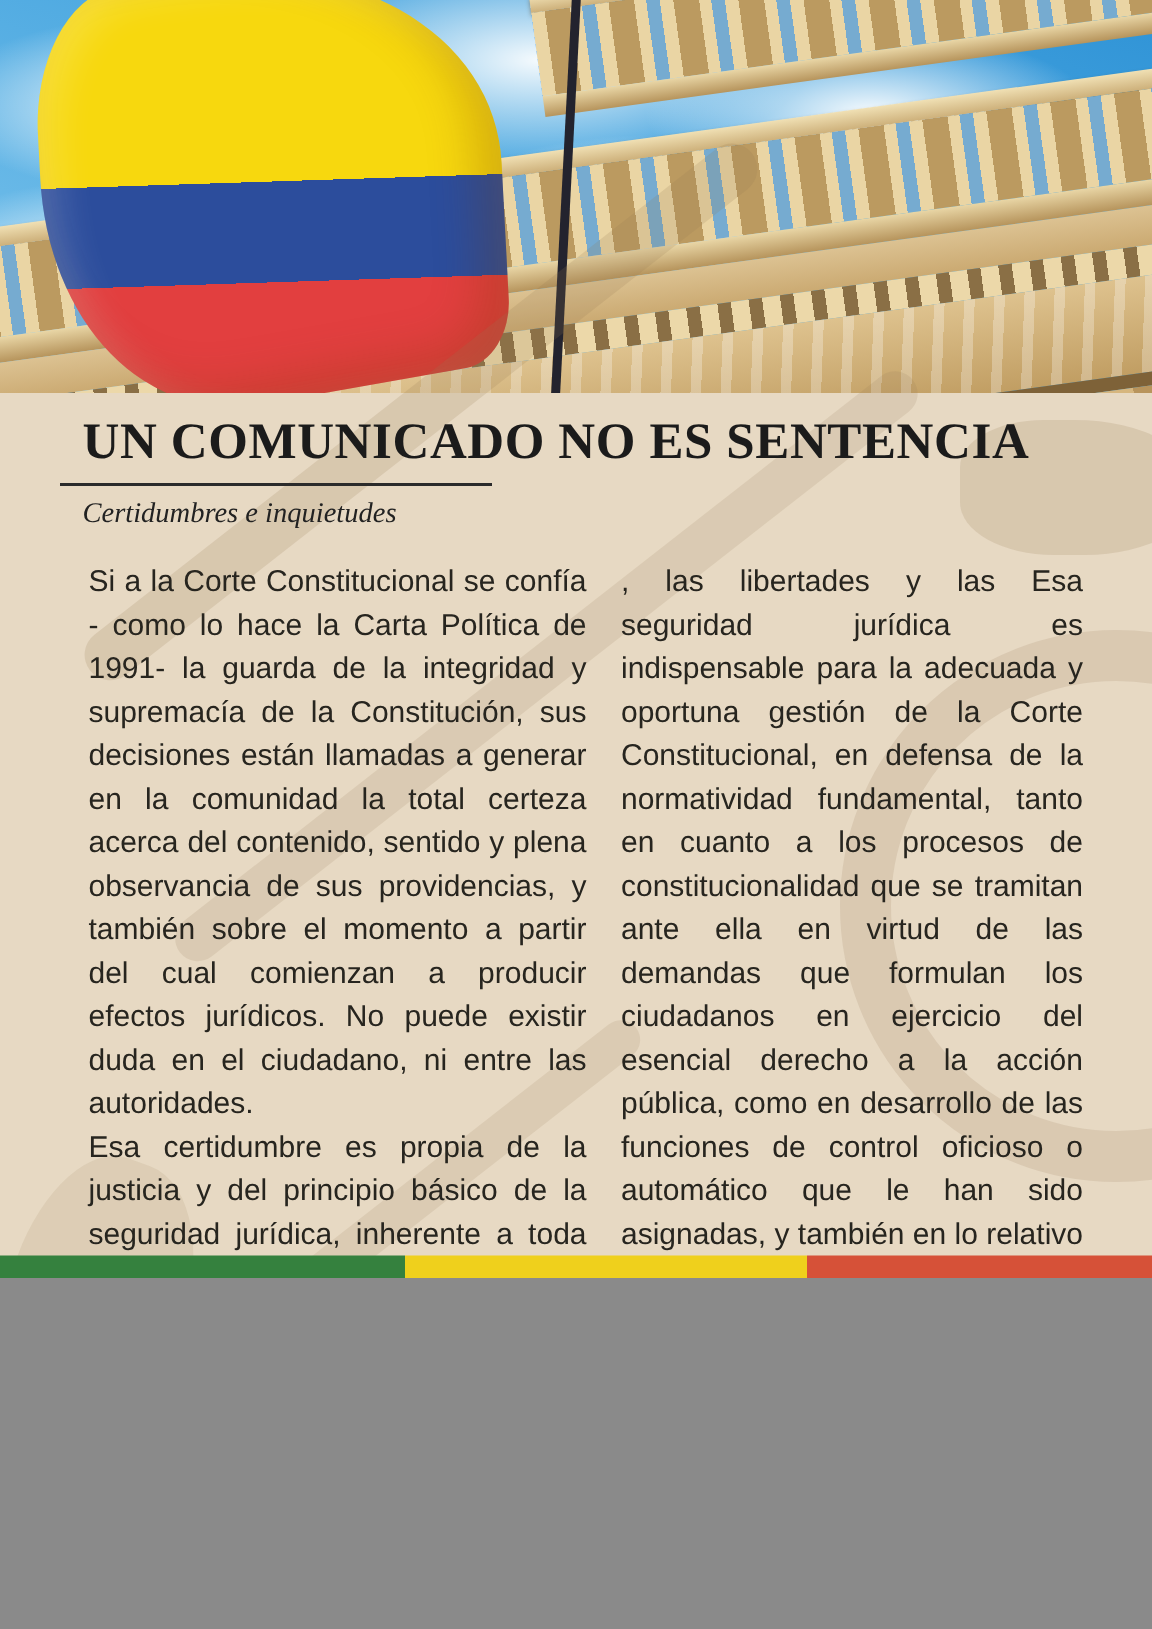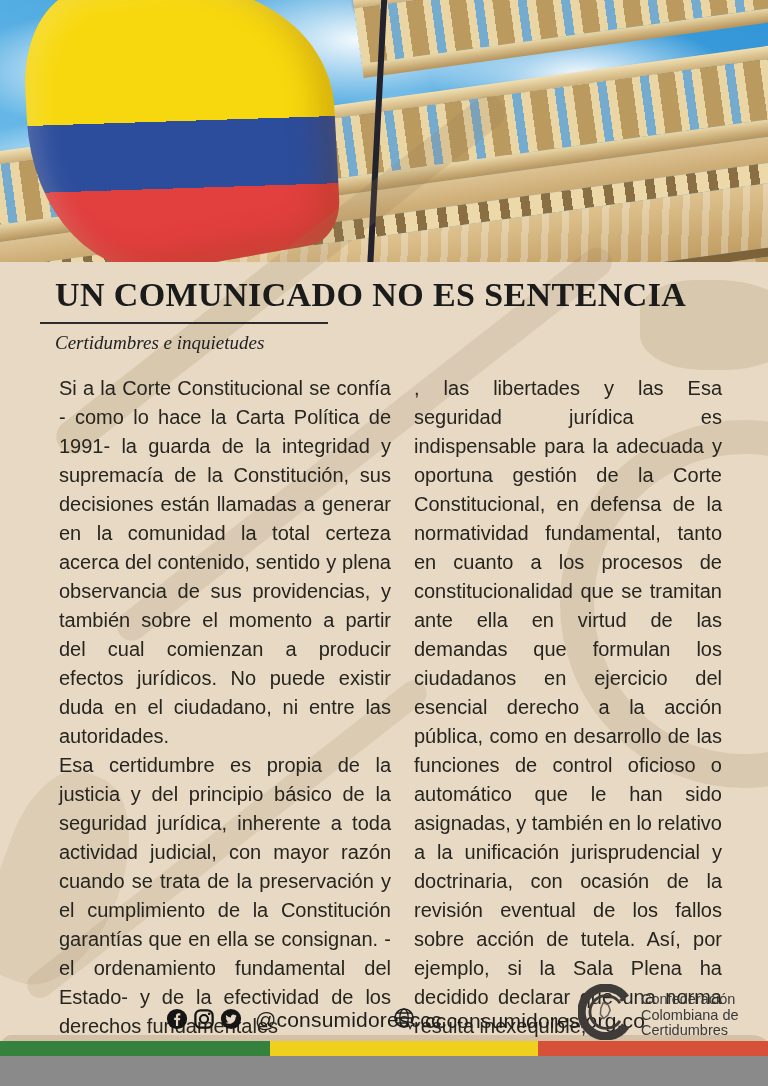--- a/index.html
+++ b/index.html
@@ -1,16 +1,16 @@
 <!DOCTYPE html>
 <html><head>
 <meta charset="utf-8">
 <style>
   html,body{margin:0;padding:0;background:#8a8a8a;}
-  .poster{position:relative;width:768px;height:1056px;margin:0 auto;overflow:hidden;
+  .poster{position:relative;width:768px;height:852px;margin:0 auto;overflow:hidden;
     background:#ffffff;font-family:"Liberation Sans",sans-serif;}
 
   
   .hero{position:absolute;left:0;top:0;width:768px;height:262px;overflow:hidden;
     background:linear-gradient(200deg,#2f93d6 0%,#4aa7e0 40%,#7cc4ec 100%);}
   .cloud{position:absolute;background:radial-gradient(closest-side,rgba(255,255,255,.95),rgba(255,255,255,0));border-radius:50%;}
   .cloud.c1{left:-40px;top:10px;width:300px;height:120px;}
   .cloud.c2{left:180px;top:-30px;width:360px;height:140px;}
   .cloud.c3{left:430px;top:20px;width:300px;height:110px;}
   .cloud.c4{left:-60px;top:120px;width:260px;height:120px;}

